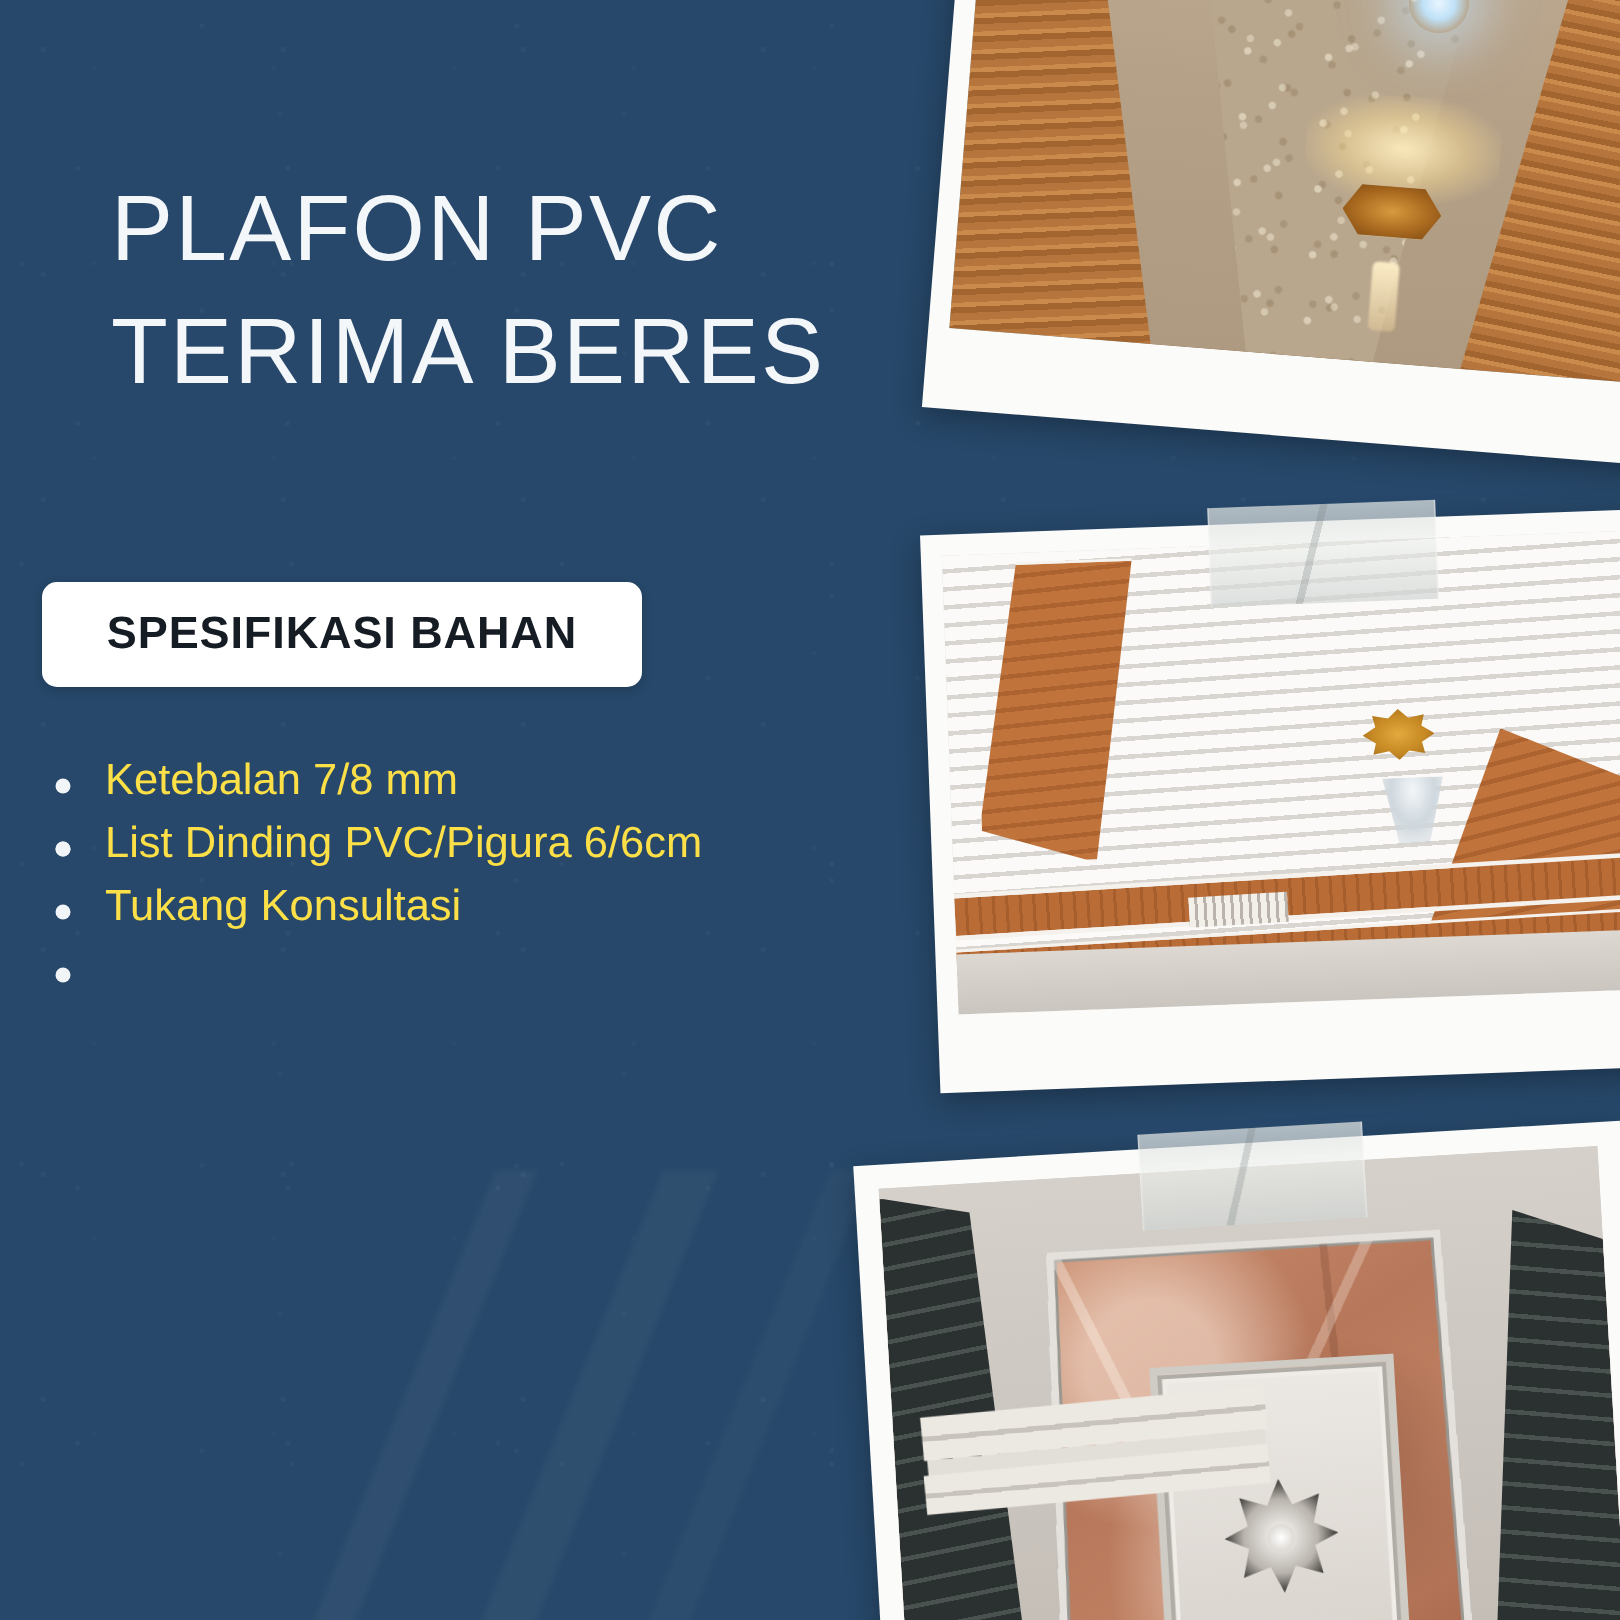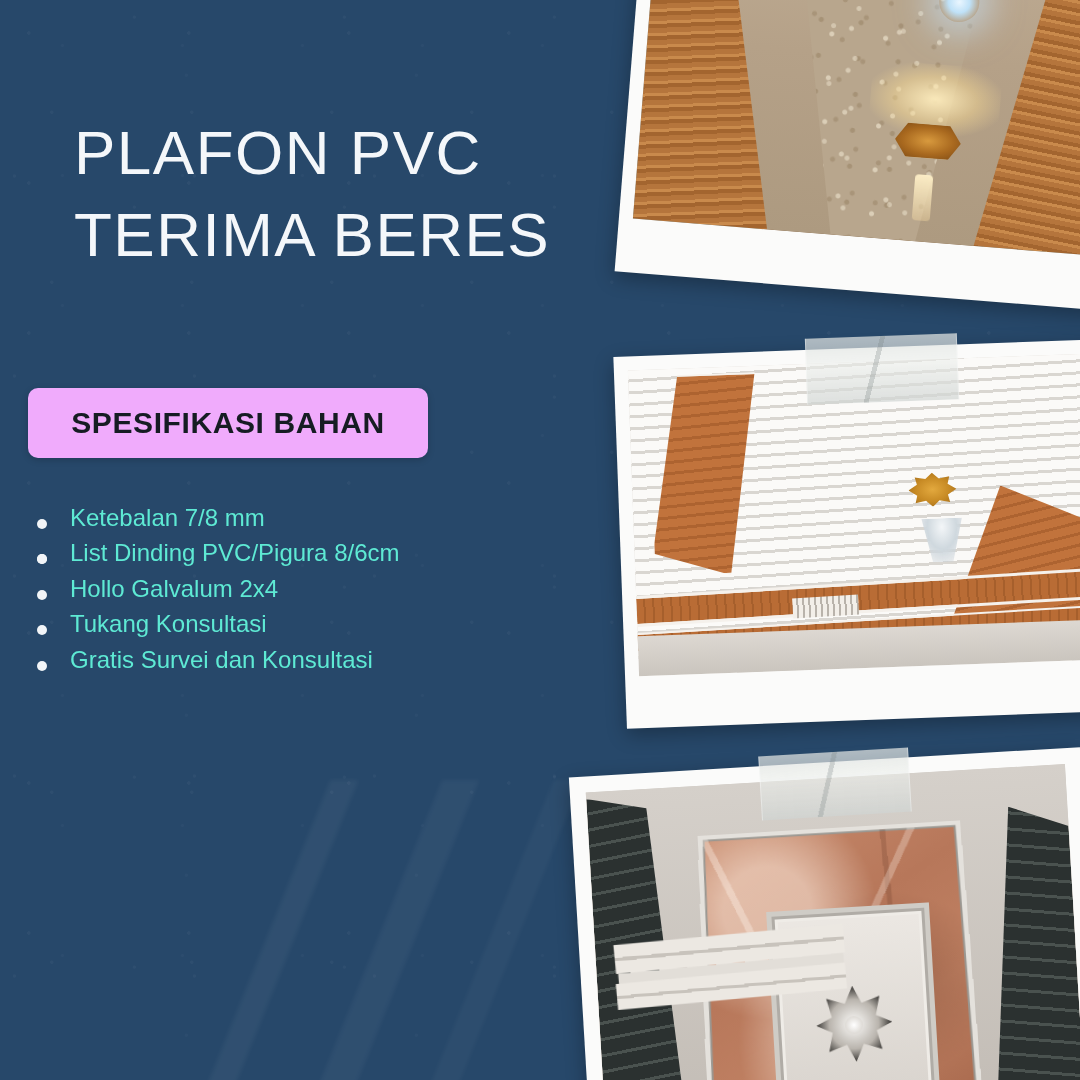--- a/index.html
+++ b/index.html
@@ -50,41 +50,41 @@
     font-size:62px;
     font-weight:300;
     letter-spacing:1.5px;
     line-height:1.32;
     white-space:pre-line;
   }
 
   .badge {
     position:absolute; left:28px; top:388px;
     width:400px; height:70px;
-    background:#f0abfc;
+    background:#ffffff;
     border-radius:10px;
     display:flex; align-items:center; justify-content:center;
     box-shadow:0 2px 7px rgba(0,0,0,.18);
   }
   .badge-label {
     color:#161C23;
     font-size:30px;
     font-weight:bold;
     letter-spacing:.6px;
   }
 
   .speclist {
     position:absolute; left:28px; top:502px;
     width:610px;
     list-style:none;
   }
   .speclist li {
     position:relative;
-    color:#5eead4;
-    font-size:24px;
+    color:#fde047;
+    font-size:29px;
     font-weight:400;
     line-height:1.31;
     padding-left:42px;
     margin-bottom:4px;
   }
   .speclist li .dot {
     position:absolute; left:9px; top:17px;
     width:10px; height:10px;
     border-radius:50%;
     background:#F2F5F8;
@@ -324,33 +324,28 @@
   <ul class="speclist">
     <li>
       <span class="dot"></span>
       <span>Ketebalan 7/8 mm</span>
     </li>
     <li>
       <span class="dot"></span>
     </li>
     <li>
       <span class="dot"></span>
-      <span>List Dinding PVC/Pigura 8/6cm</span>
-    </li>
-    <li>
-      <span class="dot"></span>
-      <span>Hollo Galvalum 2x4</span>
+      <span>List Dinding PVC/Pigura 6/6cm</span>
     </li>
     <li>
       <span class="dot"></span>
       <span>Tukang Konsultasi</span>
     </li>
     <li>
       <span class="dot"></span>
-      <span>Gratis Survei dan Konsultasi</span>
     </li>
   </ul>
 
   <div class="photo" id="photo1">
     <div class="inner">
       <div class="p1-bg"></div>
       <div class="p1-left"></div>
       <div class="p1-right"></div>
       <div class="p1-center"></div>
       <div class="p1-glow"></div>

